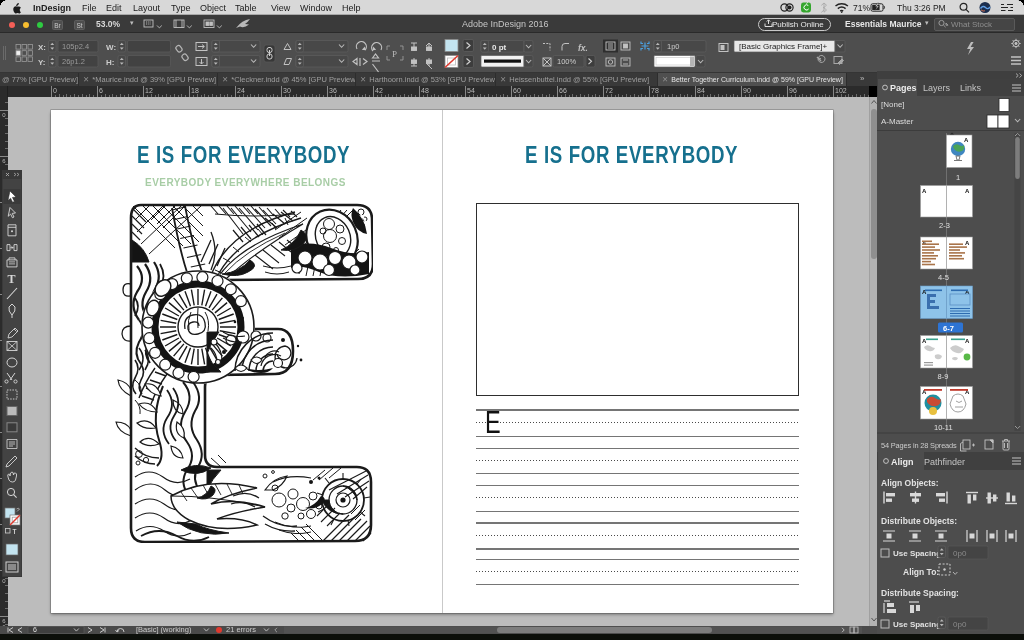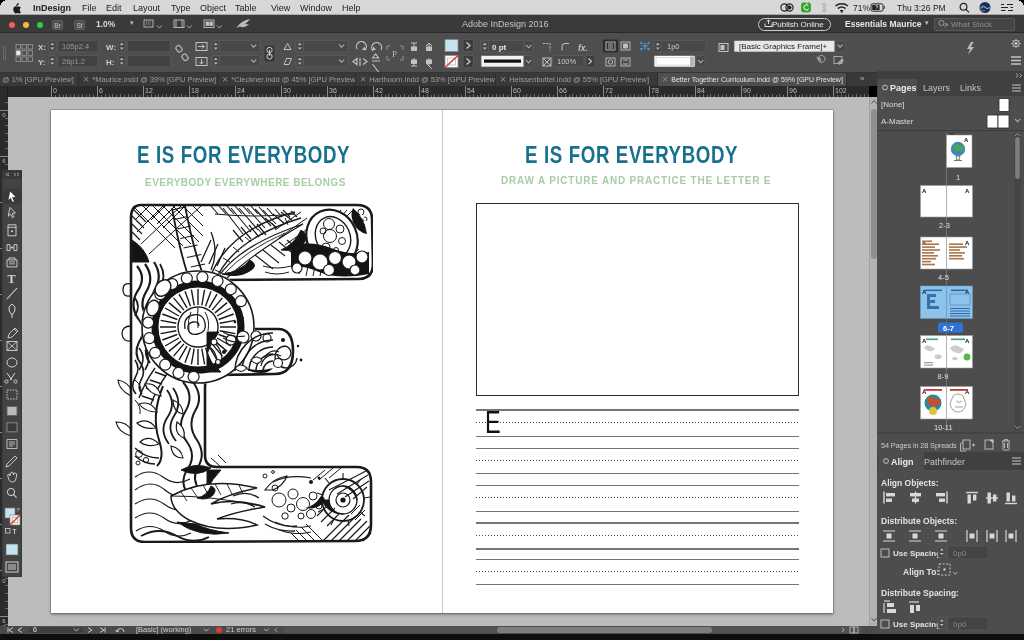--- a/index.html
+++ b/index.html
@@ -100,21 +100,21 @@
 </div>
 <div class="abs" style="left:0;top:0;width:6px;height:6px;background:radial-gradient(circle at 6px 6px, transparent 5.5px, #000 5.7px);"></div>
 <div class="abs" style="left:1018px;top:0;width:6px;height:6px;background:radial-gradient(circle at 0 6px, transparent 5.5px, #000 5.7px);"></div>
 
 <div class="abs" id="titlebar">
   <div class="tl" style="left:9px;background:#f55f57;"></div>
   <div class="tl" style="left:23px;background:#f7bd2f;"></div>
   <div class="tl" style="left:37px;background:#2ecb41;"></div>
   <div class="badge" style="left:52px;">Br</div>
   <div class="badge" style="left:74px;">St</div>
-  <span class="abs" style="left:96px;top:4px;color:#dadada;font-size:8.5px;font-weight:bold;">1.0%</span>
+  <span class="abs" style="left:96px;top:4px;color:#dadada;font-size:8.5px;font-weight:bold;">53.0%</span>
   <span class="abs" style="left:130px;top:4px;color:#bdbdbd;font-size:7px;">▾</span>
   <svg width="260" height="18" style="position:absolute;left:140px;top:0;">
     <g stroke="#c0c0c0" stroke-width="0.9" fill="none">
       <rect x="4" y="5" width="9" height="7"></rect>
         <path d="M6,7 h5 M6,9 h5" stroke-dasharray="1,0.8"></path>
       <path d="M17,10.5 l2.4,2.4 l2.4,-2.4" fill="none"></path>
       <rect x="34" y="5" width="10" height="7.5"></rect>
         <path d="M36,5 v7.5 M42,5 v7.5"></path>
       <path d="M47,10.5 l2.4,2.4 l2.4,-2.4"></path>
       <rect x="64" y="5" width="10" height="7.5"></rect>
@@ -332,21 +332,21 @@
 <g stroke="#c2c2c2" stroke-width="1" fill="none">
 <circle cx="1016" cy="10.5" r="3.2"></circle>
         <circle cx="1016" cy="10.5" r="1.1" fill="#c2c2c2"></circle>
 <path d="M1016,5.8 v1.6 M1016,13.6 v1.6 M1011.3,10.5 h1.6 M1019.1,10.5 h1.6 M1012.7,7.2 l1.2,1.2 M1018.1,12.6 l1.2,1.2 M1019.3,7.2 l-1.2,1.2 M1013.9,12.6 l-1.2,1.2"></path>
 </g>
 <path d="M1011,24 h10 M1011,27.5 h10 M1011,31 h10" stroke="#c2c2c2" stroke-width="1.3"></path>
 </svg>
 </div>
 
 <div class="abs" id="tabbar">
-  <div class="dtab" style="left:0;width:79px;"><span style="margin-left:2px;">@ 1% [GPU Preview]</span></div>
+  <div class="dtab" style="left:0;width:79px;"><span style="margin-left:2px;">@ 77% [GPU Preview]</span></div>
   <div class="dtab" style="left:79px;width:139px;"><span class="x">✕</span>*Maurice.indd @ 39% [GPU Preview]</div>
   <div class="dtab" style="left:218px;width:138px;"><span class="x">✕</span>*Cleckner.indd @ 45% [GPU Preview]</div>
   <div class="dtab" style="left:356px;width:140px;"><span class="x">✕</span>Harthoorn.indd @ 53% [GPU Preview]</div>
   <div class="dtab" style="left:496px;width:162px;"><span class="x">✕</span>Heissenbuttel.indd @ 55% [GPU Preview]</div>
   <div class="dtab act" style="left:658px;width:189px;font-size:7px;"><span class="x">✕</span>Better Together Curriculum.indd @ 59% [GPU Preview]</div>
   <span style="position:absolute;left:860px;top:1px;color:#bdbdbd;font-size:8px;">»</span>
 </div>
 
 <div class="abs" id="corner"></div>
 <div class="abs" id="hruler">
@@ -871,21 +871,20 @@
 
     <circle cx="150" cy="276" r="2"></circle>
             <circle cx="158" cy="272" r="1.4"></circle>
     <circle cx="120" cy="122" r="1.3" fill="#141414" stroke="none"></circle>
             <circle cx="128" cy="118" r="1" fill="#141414" stroke="none"></circle>
     </g>
     </svg>
     </div>
 
     <div class="ptitle" style="left:474px;top:31.7px;">E IS FOR EVERYBODY</div>
-    <div class="psub" style="left:450px;top:64.5px;letter-spacing:0.8px;">DRAW A PICTURE AND PRACTICE THE LETTER E</div>
     <div style="position:absolute;left:425px;top:93px;width:323px;height:193px;border:1px solid #2e2e2e;"></div>
     <div id="plines">
         <div style="position:absolute;left:425px;top:299.3px;width:323px;height:1.3px;background:#757575;"></div>
         <div style="position:absolute;left:425px;top:311.6px;width:323px;height:1px;background-image:repeating-linear-gradient(to right,#4a4a4a 0,#4a4a4a 0.9px,transparent 0.9px,transparent 3px);"></div>
         <div style="position:absolute;left:425px;top:326.2px;width:323px;height:1.3px;background:#757575;"></div>
         <div style="position:absolute;left:425px;top:337.5px;width:323px;height:1.3px;background:#757575;"></div>
         <div style="position:absolute;left:425px;top:350.2px;width:323px;height:1px;background-image:repeating-linear-gradient(to right,#4a4a4a 0,#4a4a4a 0.9px,transparent 0.9px,transparent 3px);"></div>
         <div style="position:absolute;left:425px;top:363.2px;width:323px;height:1.3px;background:#757575;"></div>
         <div style="position:absolute;left:425px;top:375.1px;width:323px;height:1.3px;background:#757575;"></div>
         <div style="position:absolute;left:425px;top:387.4px;width:323px;height:1px;background-image:repeating-linear-gradient(to right,#4a4a4a 0,#4a4a4a 0.9px,transparent 0.9px,transparent 3px);"></div>

